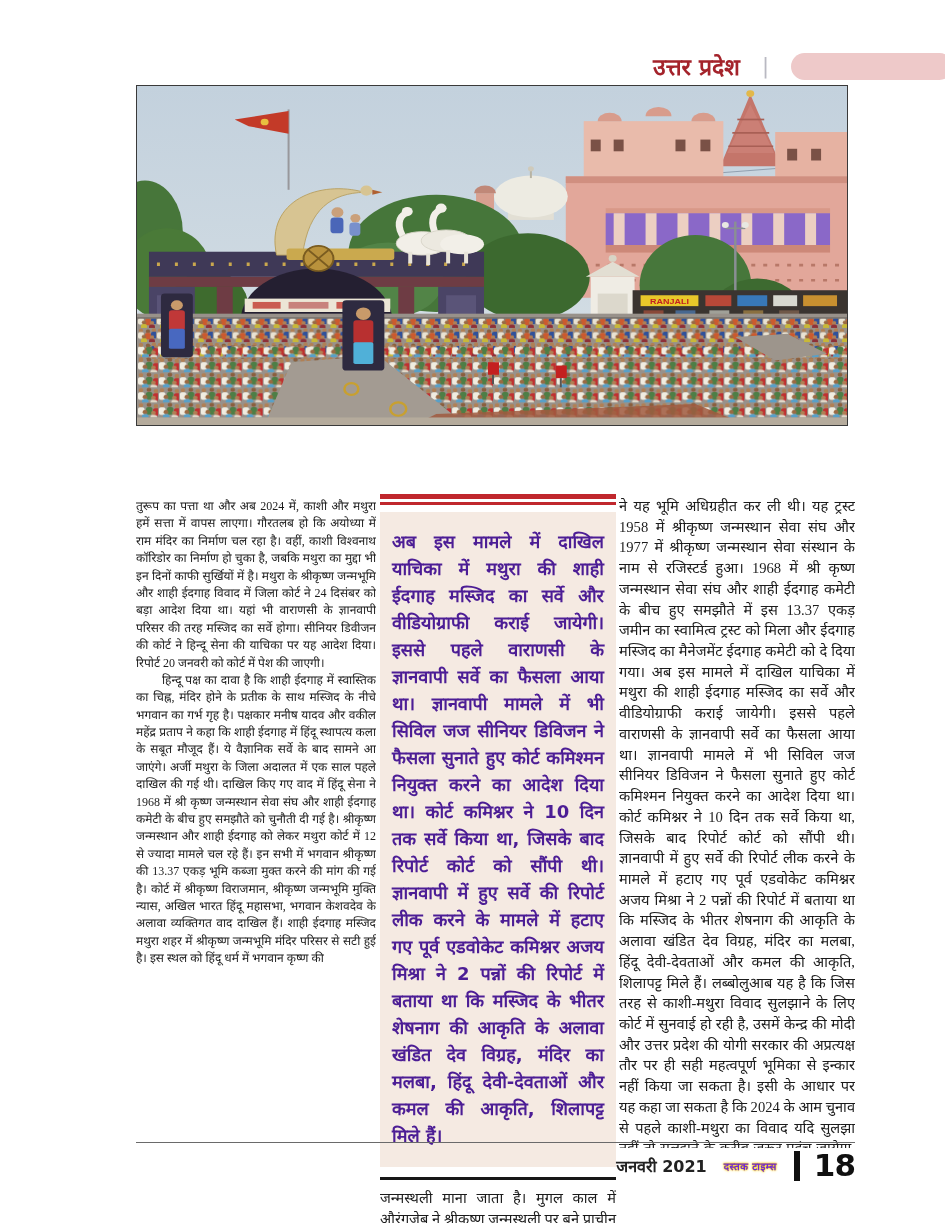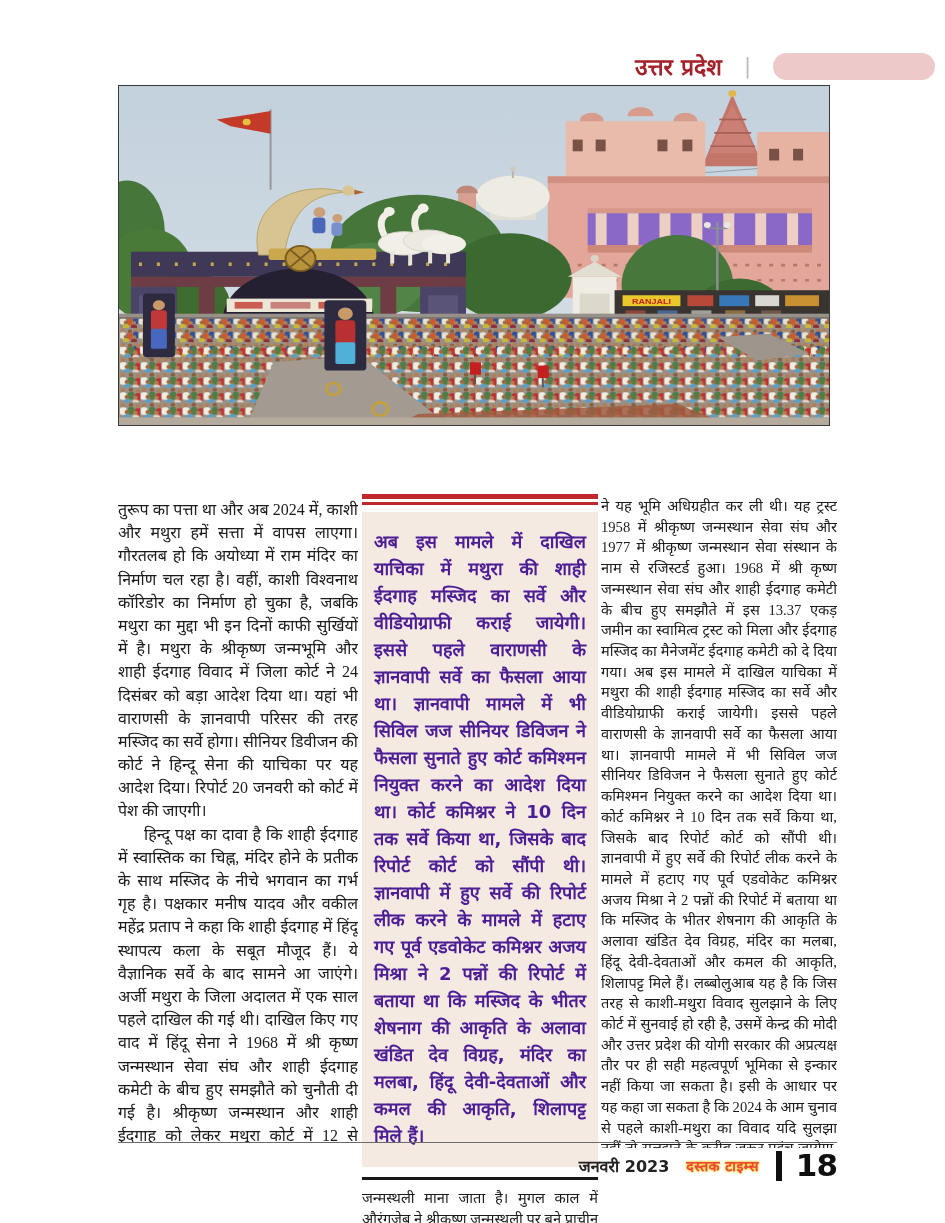--- a/index.html
+++ b/index.html
@@ -1,21 +1,21 @@
 <!DOCTYPE html>
 <html><head>
 <meta charset="utf-8">
 <style>
   html,body{margin:0;padding:0;}
   body{
     width:945px;height:1223px;background:#ffffff;position:relative;
     font-family:"Liberation Serif","DejaVu Serif",serif;
     -webkit-font-smoothing:antialiased;
   }
-  .page{position:absolute;inset:0;overflow:hidden;}
+  .page{position:absolute;inset:0;overflow:hidden;margin-left:18px;}
 
   
   .header-row{
     position:absolute;top:50px;left:0;width:935px;
     display:flex;justify-content:flex-end;align-items:center;gap:22px;
   }
   .section-label{
     color:#a4232b;font-weight:700;font-size:23px;
     font-family:"DejaVu Sans","Liberation Sans",sans-serif;
   }
@@ -25,21 +25,21 @@
   
   .photo{
     position:absolute;left:118px;top:85px;width:712px;height:341px;
     border:1px solid #3a3a3a;box-sizing:border-box;background:#c7d3dc;
   }
   .photo svg{display:block;width:100%;height:100%;}
 
   
   .col{position:absolute;text-align:justify;color:#1b1b1b;}
   .col p{margin:0;}
-  #col1{left:118px;top:498px;width:240px;height:644px;font-size:16px;line-height:1.45;overflow:hidden;}
+  #col1{left:118px;top:498px;width:240px;height:644px;font-size:12px;line-height:1.45;overflow:hidden;}
   #col1 p + p{text-indent:26px;}
   #col3{left:601px;top:496px;width:236px;height:652px;font-size:14.6px;line-height:1.42;overflow:hidden;}
   #col2{left:362px;top:494px;width:236px;}
   .rule-red-thick{height:5px;background:#c0272d;}
   .rule-red-thin{height:2.5px;background:#c0272d;margin-top:3px;margin-bottom:7px;}
   .highlight-box{
     background:#f5eae2;padding:16px 12px 18px;
     font-family:"DejaVu Sans","Liberation Sans",sans-serif;
     font-weight:700;font-size:18px;line-height:1.5;color:#4c1d95;
     text-align:justify;
@@ -49,21 +49,21 @@
 
   
   .footer-rule{position:absolute;left:118px;top:1142px;width:719px;height:1px;background:#6a6a6a;}
   .footer{
     position:absolute;left:118px;top:1150px;width:719px;
     display:flex;justify-content:flex-end;align-items:center;gap:14px;
     font-family:"DejaVu Sans","Liberation Sans",sans-serif;
   }
   .footer-date{font-weight:700;font-size:16px;color:#222;}
   .footer-logo{
-    color:#ef4444;font-weight:800;font-size:14px;padding:1px 3px;
+    color:#6d28d9;font-weight:800;font-size:10px;padding:1px 3px;
     text-shadow:0 0 1px #f2c400,0 0 2px #f2c400,0 0 3px #f7d840;
     letter-spacing:.5px;
   }
   .footer-bar{width:6px;height:30px;background:#101010;}
   .footer-page{font-size:31px;font-weight:800;color:#101010;letter-spacing:-1px;line-height:1;}
 </style>
 </head>
 <body>
 
 <div class="page">
@@ -304,19 +304,19 @@
     <div class="rule-black"></div>
     <p class="col2-cont">जन्मस्थली माना जाता है। मुगल काल में औरंगजेब ने श्रीकृष्ण जन्मस्थली पर बने प्राचीन केशवनाथ मंदिर को नष्ट कर 1669-70 में शाही ईदगाह मस्जिद का निर्माण करा दिया था। 1935 में इलाहाबाद हाईकोर्ट ने 13.37 एकड़ की विवादित भूमि बनारस के राजा कृष्ण दास को आवंटित कर दी थी। 1951 में श्री कृष्ण जन्मभूमि ट्रस्ट</p>
   </div>
 
   <div class="col" id="col3">
     <p><span>ने यह भूमि अधिग्रहीत कर ली थी। यह ट्रस्ट 1958 में श्रीकृष्ण जन्मस्थान सेवा संघ और 1977 में श्रीकृष्ण जन्मस्थान सेवा संस्थान के नाम से रजिस्टर्ड हुआ। 1968 में श्री कृष्ण जन्मस्थान सेवा संघ और शाही ईदगाह कमेटी के बीच हुए समझौते में इस 13.37 एकड़ जमीन का स्वामित्व ट्रस्ट को मिला और ईदगाह मस्जिद का मैनेजमेंट ईदगाह कमेटी को दे दिया गया। अब इस मामले में दाखिल याचिका में मथुरा की शाही ईदगाह मस्जिद का सर्वे और वीडियोग्राफी कराई जायेगी। इससे पहले वाराणसी के ज्ञानवापी सर्वे का फैसला आया था। ज्ञानवापी मामले में भी सिविल जज सीनियर डिविजन ने फैसला सुनाते हुए कोर्ट कमिश्मन नियुक्त करने का आदेश दिया था। कोर्ट कमिश्नर ने 10 दिन तक सर्वे किया था, जिसके बाद रिपोर्ट कोर्ट को सौंपी थी। ज्ञानवापी में हुए सर्वे की रिपोर्ट लीक करने के मामले में हटाए गए पूर्व एडवोकेट कमिश्नर अजय मिश्रा ने 2 पन्नों की रिपोर्ट में बताया था कि मस्जिद के भीतर शेषनाग की आकृति के अलावा खंडित देव विग्रह, मंदिर का मलबा, हिंदू देवी-देवताओं और कमल की आकृति, शिलापट्ट मिले हैं। लब्बोलुआब यह है कि जिस तरह से काशी-मथुरा विवाद सुलझाने के लिए कोर्ट में सुनवाई हो रही है, उसमें केन्द्र की मोदी और उत्तर प्रदेश की योगी सरकार की अप्रत्यक्ष तौर पर ही सही महत्वपूर्ण भूमिका से इन्कार नहीं किया जा सकता है। इसी के आधार पर यह कहा जा सकता है कि 2024 के आम चुनाव से पहले काशी-मथुरा का विवाद यदि सुलझा नहीं तो सुलझने के करीब जरूर पहुंच जायेगा, जिसका बीजेपी न केवल पूरा फायदा उठाएगी, उसके लिए लोकसभा चुनाव में काशी-मथुरा तुरूप कार्ड भी साबित हो सकते हैं।</span></p>
   </div>
 
   <div class="footer-rule"></div>
   <div class="footer">
-    <span class="footer-date">जनवरी 2023</span>
+    <span class="footer-date">जनवरी 2021</span>
     <span class="footer-logo">दस्तक टाइम्स</span>
     <span class="footer-bar"></span>
     <span class="footer-page">18</span>
   </div>
 
 </div>
 
 </body></html>

